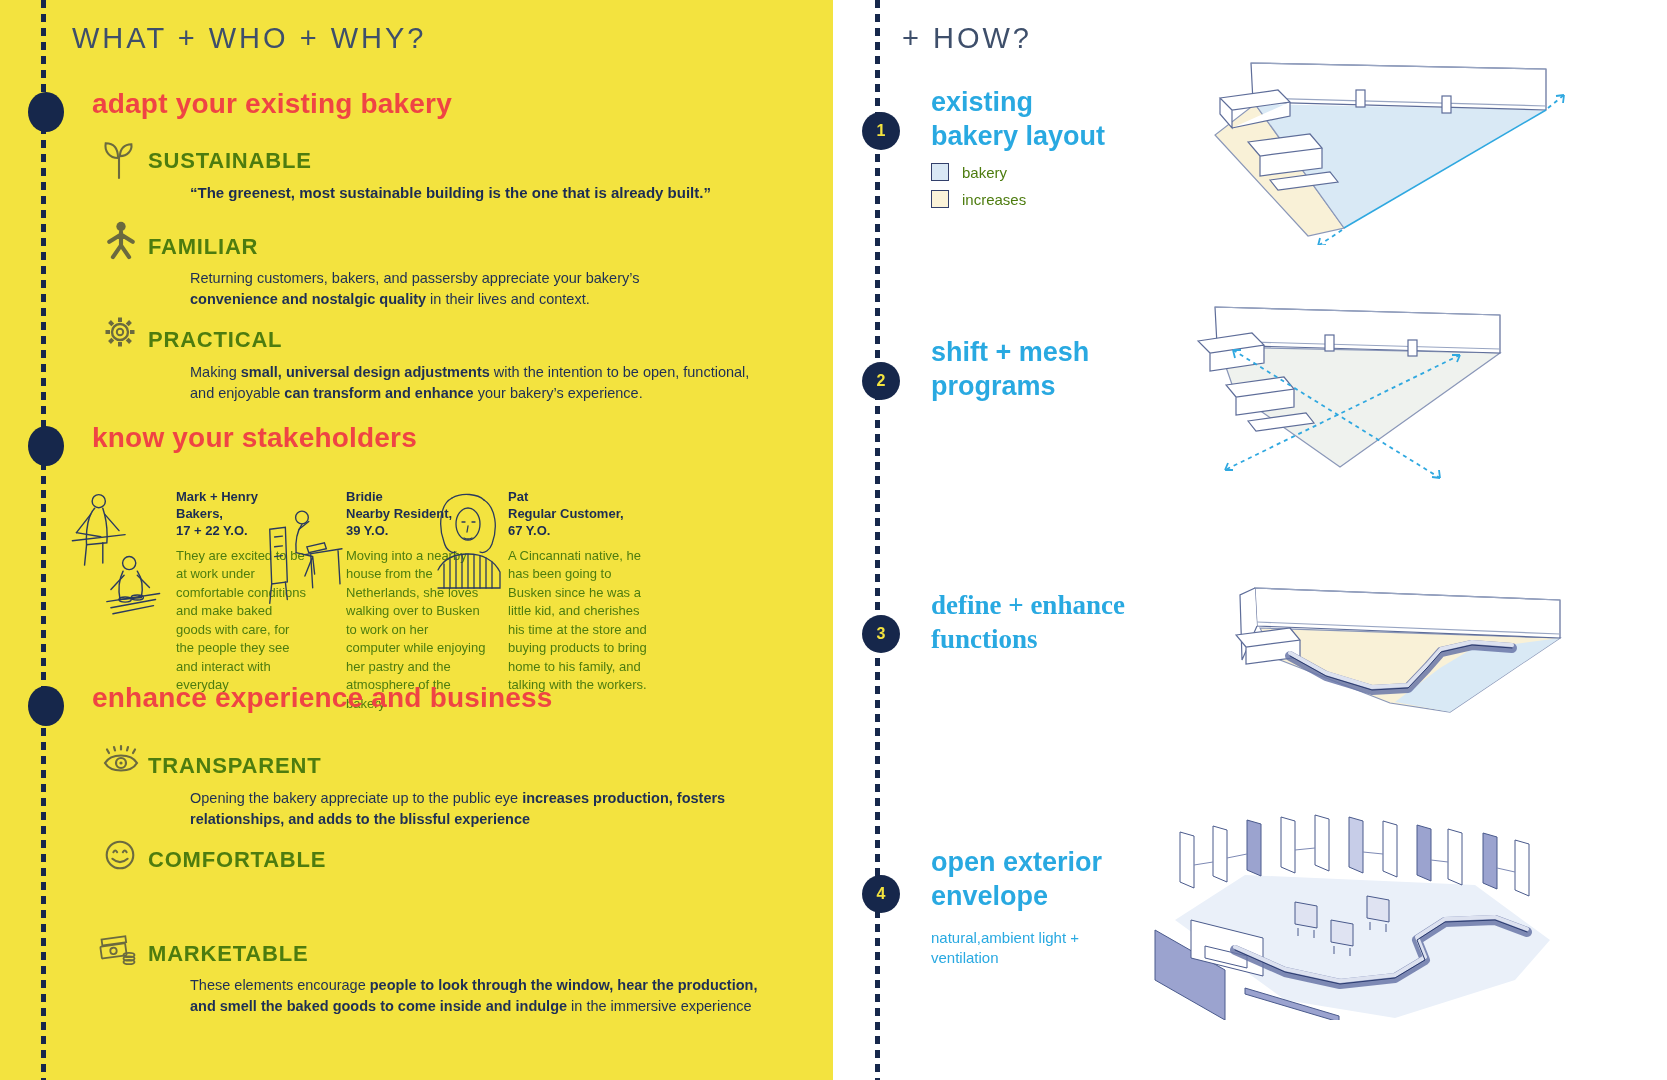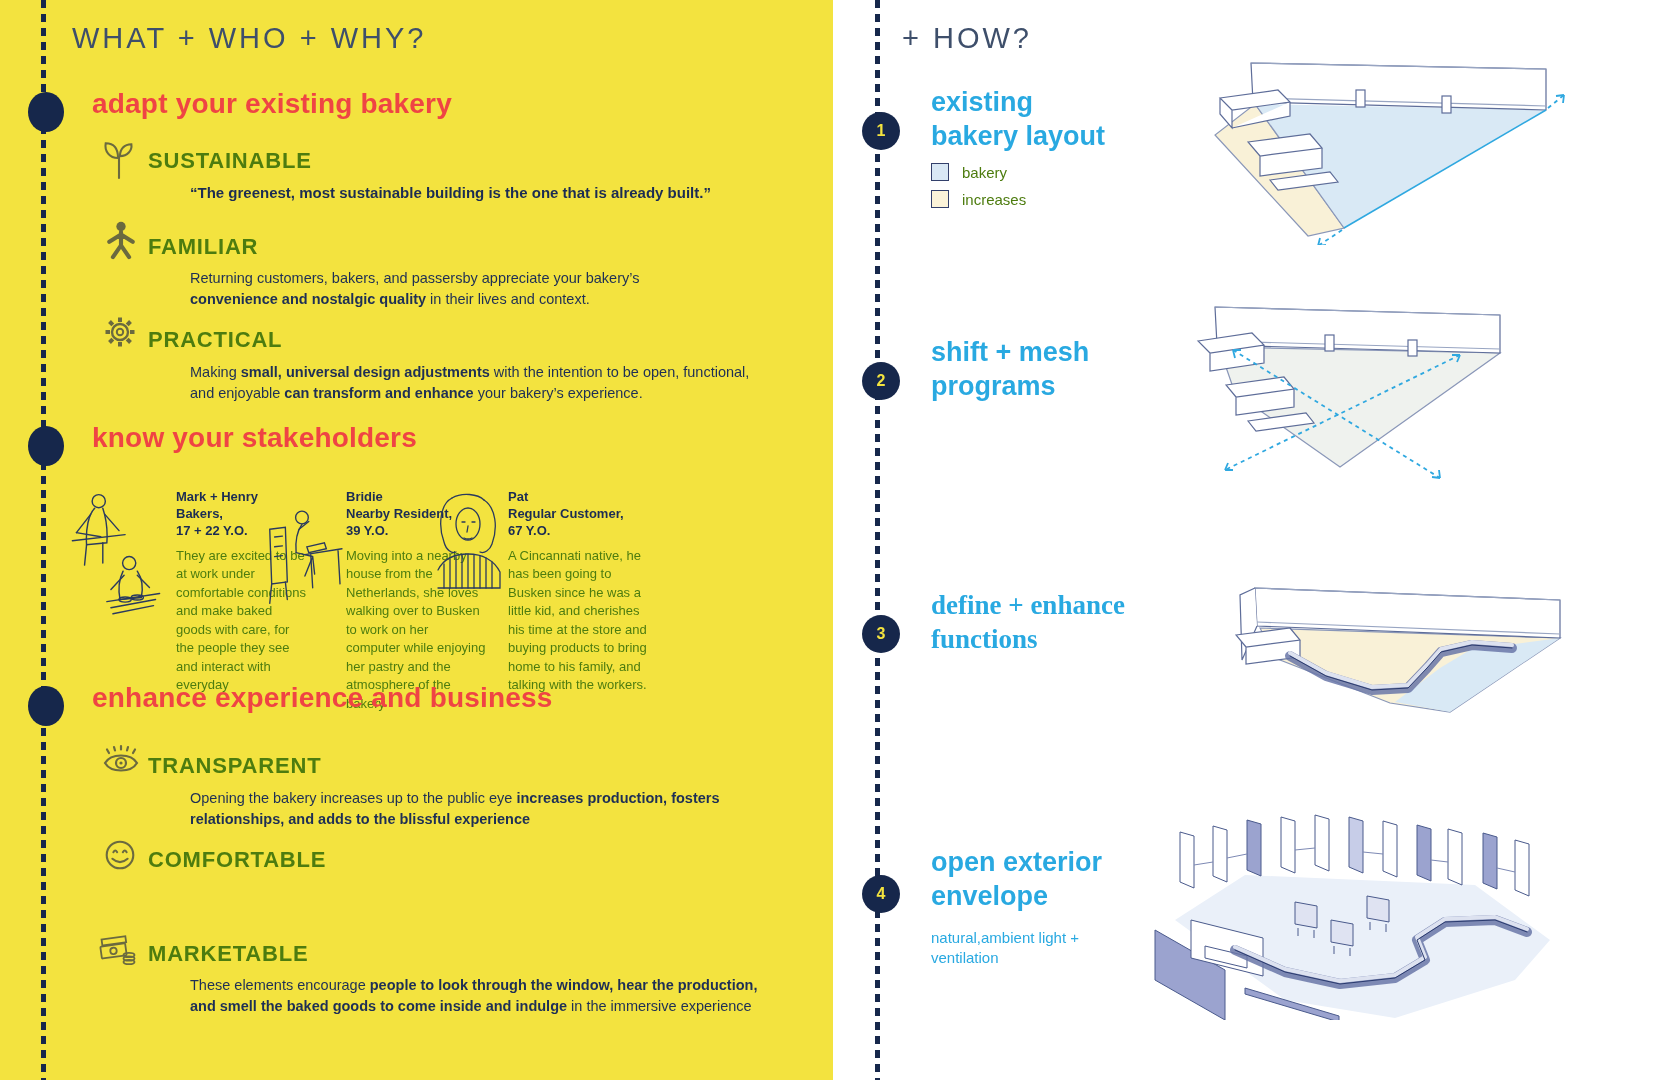--- a/index.html
+++ b/index.html
@@ -148,21 +148,21 @@
 
   <div class="abs" style="left:100px;top:740px;">
     <svg width="42" height="38" viewBox="0 0 42 38" fill="none" stroke="#6B6A3F" stroke-width="2.2" stroke-linecap="round">
       <path d="M5,23 C11,13 31,13 37,23 C31,33 11,33 5,23 Z"></path>
       <circle cx="21" cy="23" r="5"></circle>
       <circle cx="21" cy="23" r="1.6" fill="#6B6A3F" stroke="none"></circle>
       <path d="M9,13 L7,9.5 M15,10.5 L14,7 M21,9.5 L21,6 M27,10.5 L28,7 M33,13 L35,9.5"></path>
     </svg>
   </div>
   <div class="abs item-label" style="left:148px;top:753px;">TRANSPARENT</div>
-  <div class="abs body" style="left:190px;top:788px;width:545px;"><span>Opening the bakery increases up to the public eye </span><span class="b">increases production, fosters relationships, and adds to the blissful experience</span></div>
+  <div class="abs body" style="left:190px;top:788px;width:545px;"><span>Opening the bakery appreciate up to the public eye </span><span class="b">increases production, fosters relationships, and adds to the blissful experience</span></div>
 
   <div class="abs" style="left:101px;top:836px;">
     <svg width="38" height="38" viewBox="0 0 40 40" fill="none" stroke="#6B6A3F" stroke-width="2.2" stroke-linecap="round">
       <circle cx="20" cy="20" r="14"></circle>
       <path d="M13,17 Q15,13.5 17,17 M23,17 Q25,13.5 27,17"></path>
       <path d="M12,24 Q20,31 28,24"></path>
     </svg>
   </div>
   <div class="abs item-label" style="left:148px;top:847px;">COMFORTABLE</div>
 

